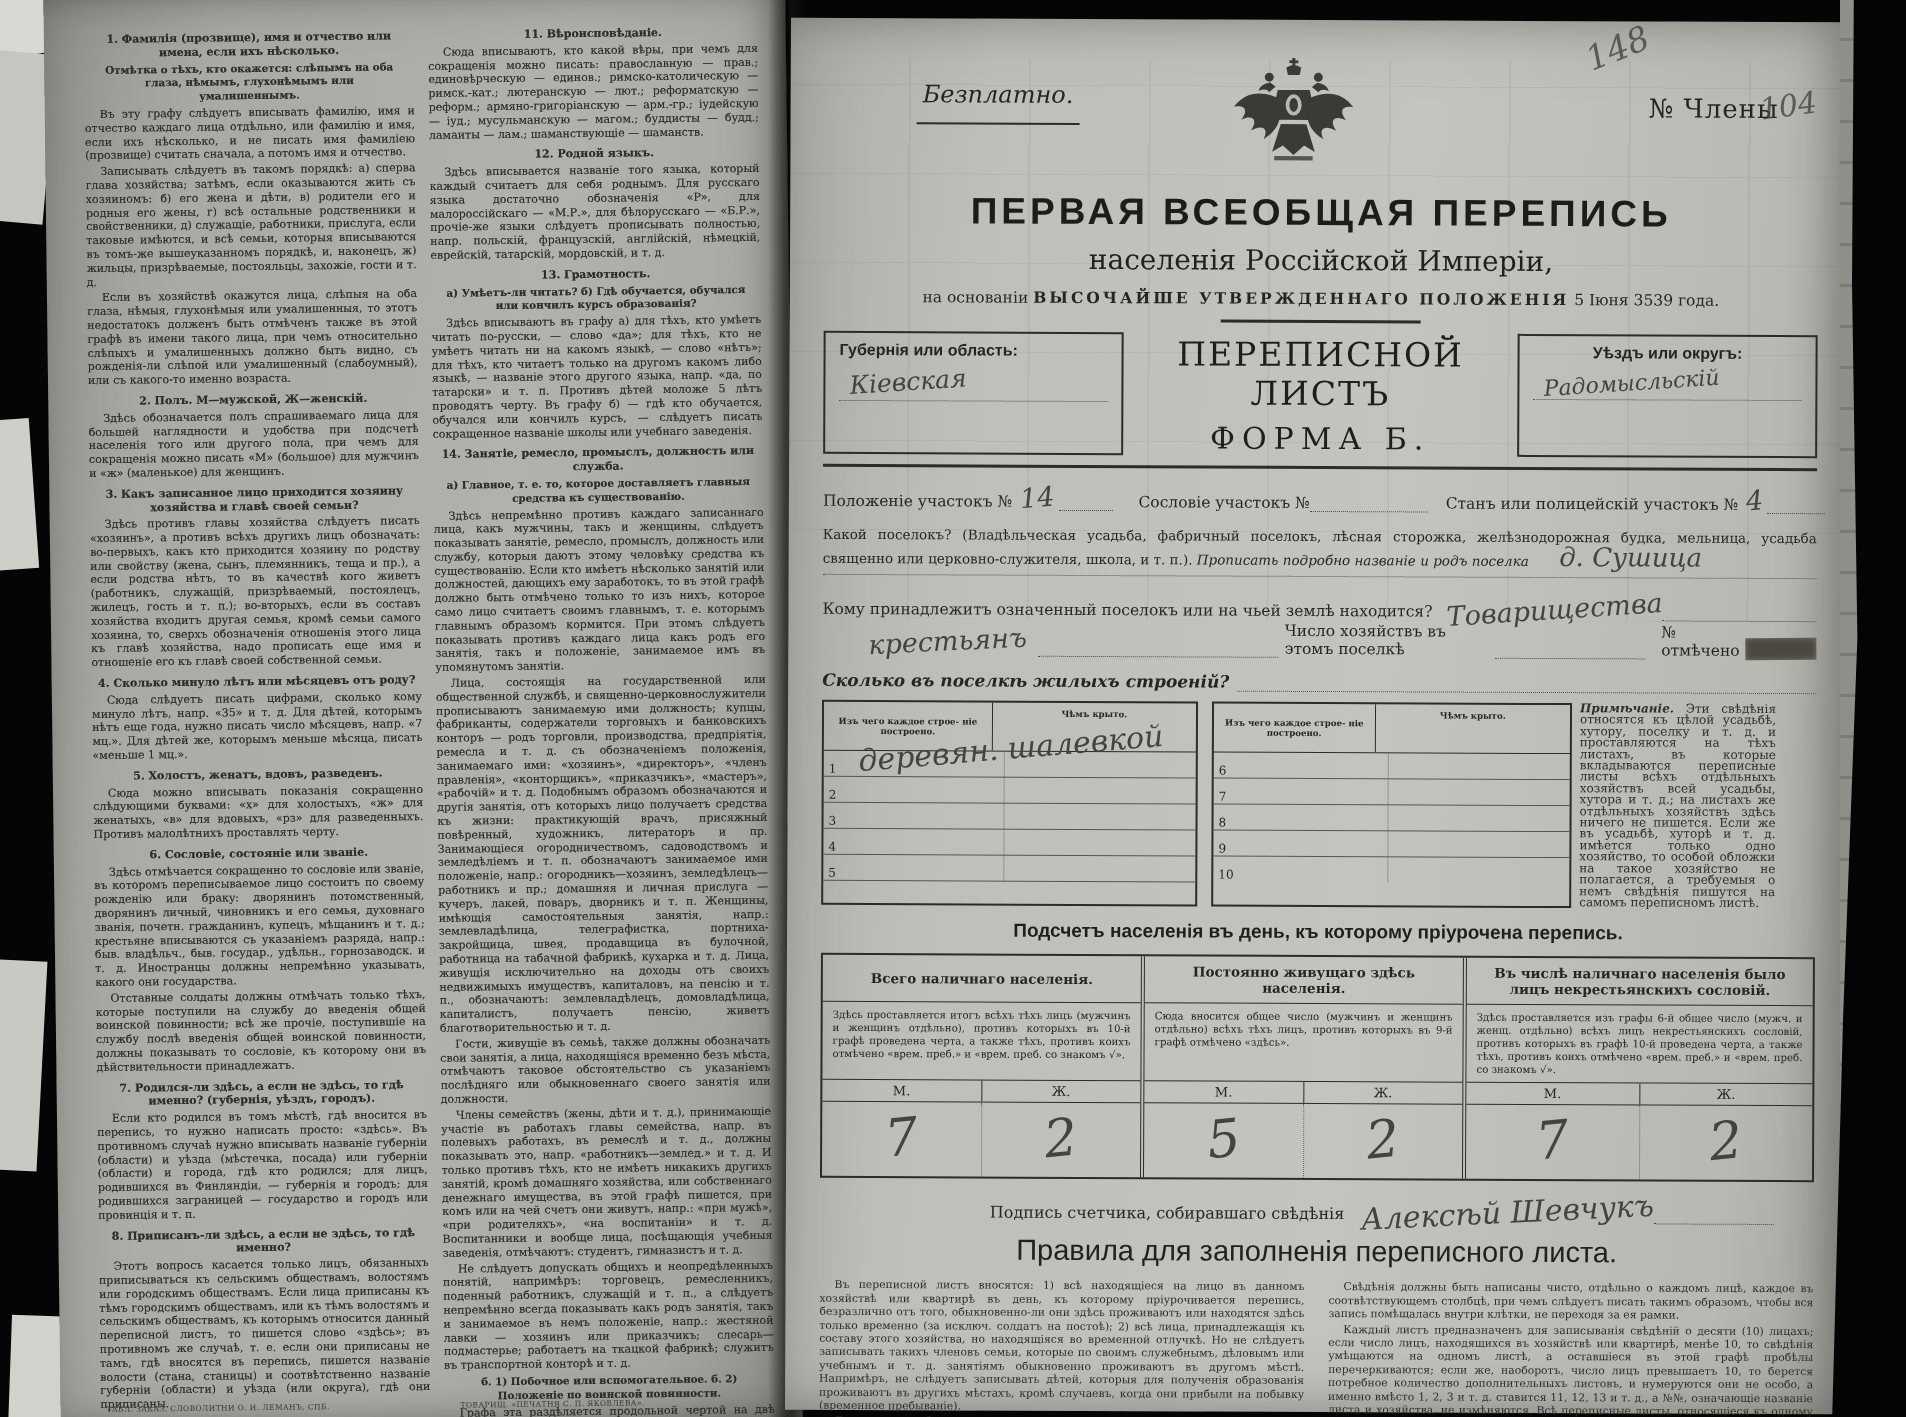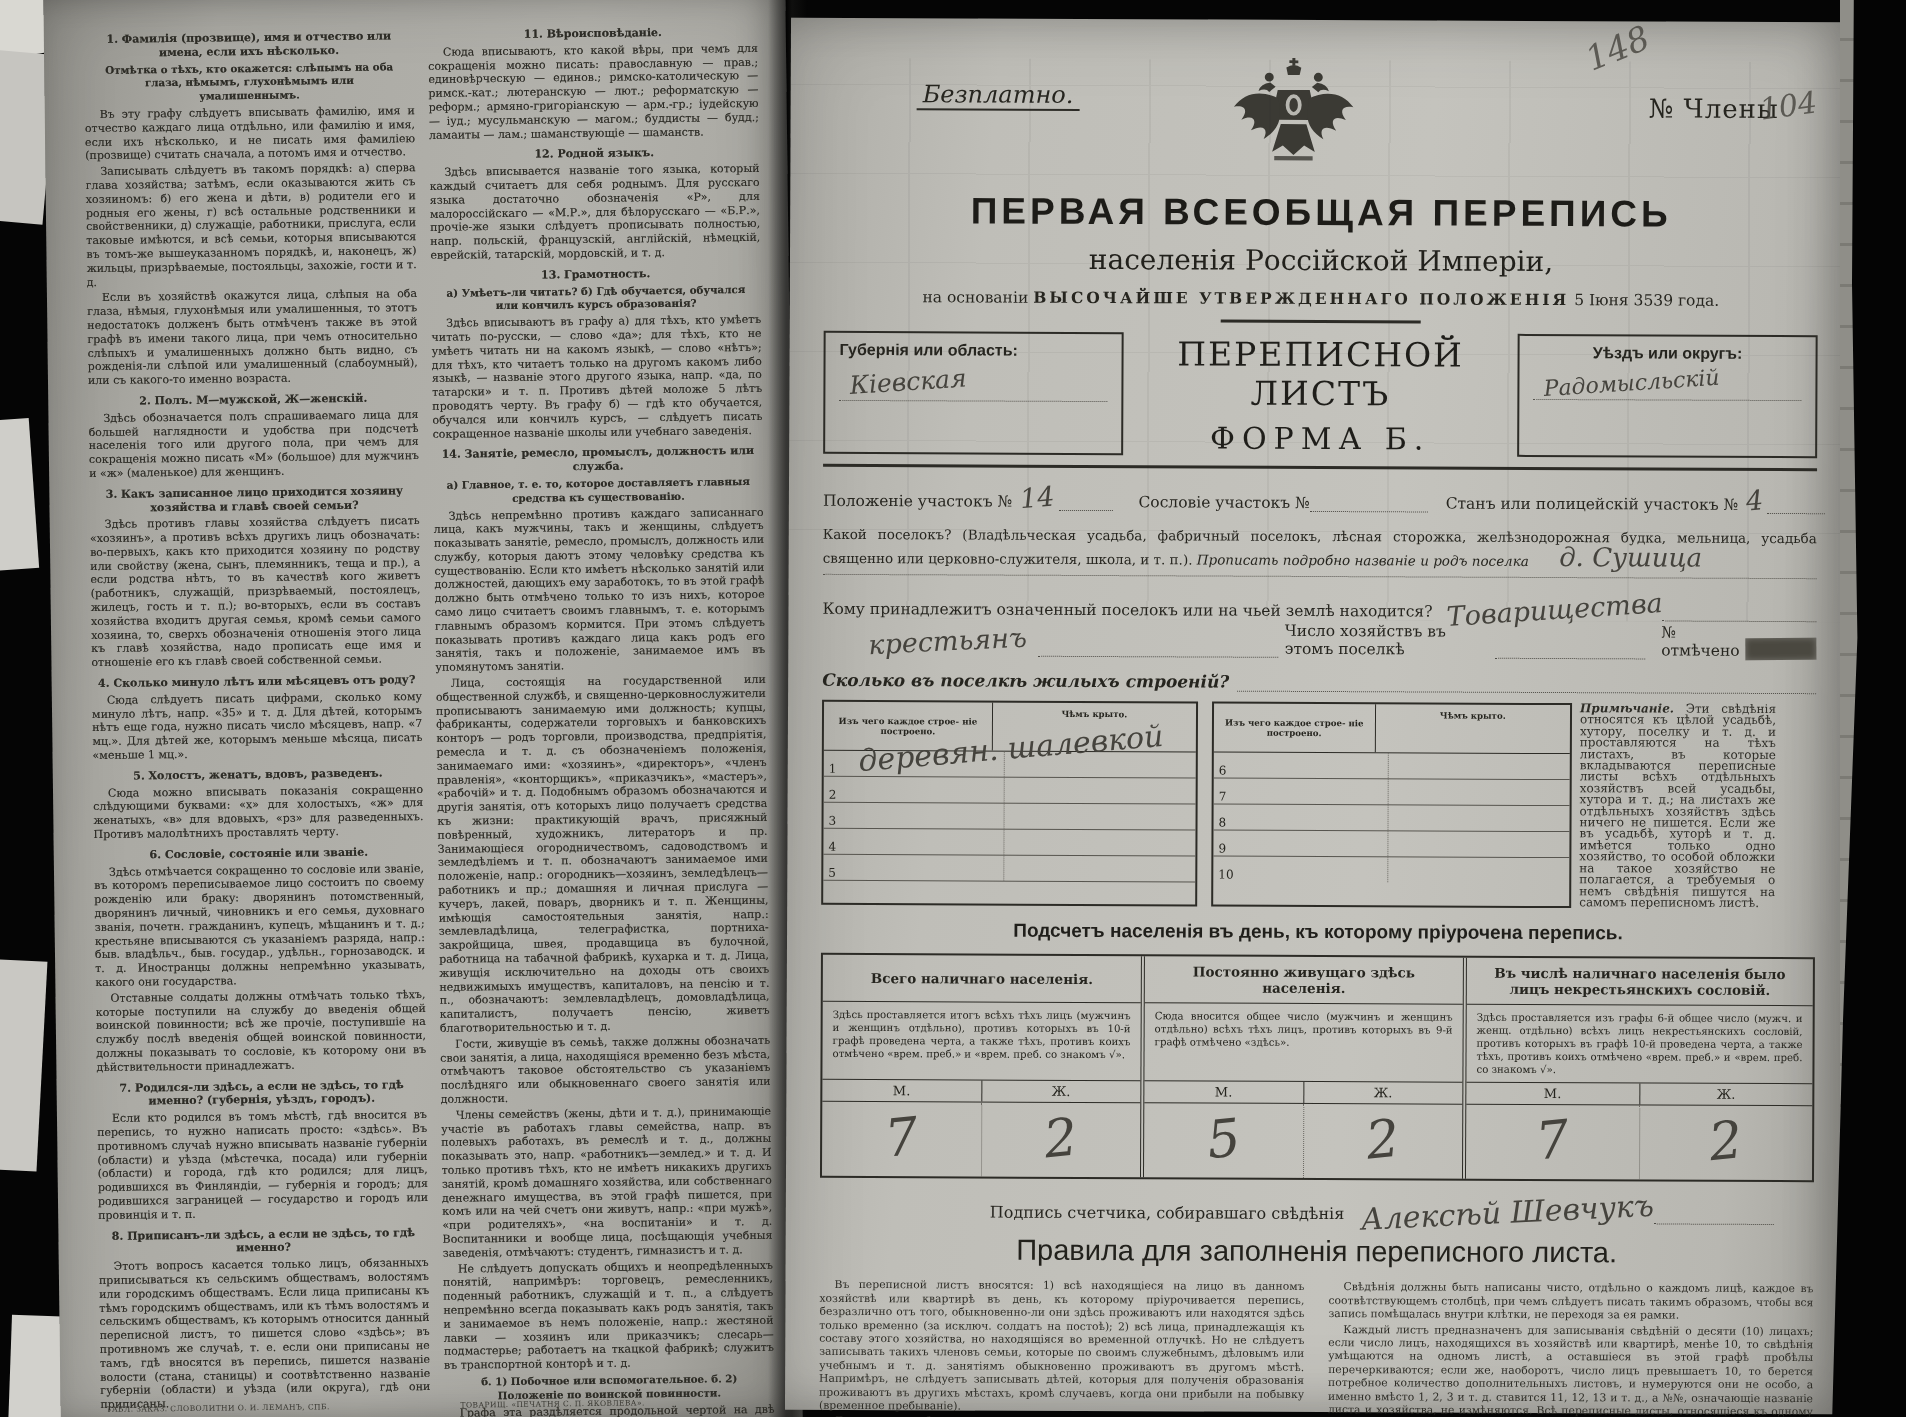--- a/index.html
+++ b/index.html
@@ -28,21 +28,21 @@
       background:linear-gradient(90deg,rgba(0,0,0,0) 0%,rgba(0,0,0,.55) 45%,rgba(20,20,18,.7) 60%,rgba(0,0,0,.15) 100%);}
   
   .right-page{position:absolute;left:788px;top:20px;width:1062px;height:1392px;
       background:linear-gradient(95deg,#aeada7 0%,#bfbeb8 18%,#c4c3bd 55%,#b8b7b1 88%,#a3a29c 100%);
       transform:rotate(0.25deg);box-shadow:inset 0 0 80px rgba(0,0,0,.17), inset -25px 0 40px rgba(0,0,0,.2);
       padding:0 34px;box-sizing:border-box;}
   .ghost-grid{position:absolute;left:0;top:40px;width:100%;height:560px;opacity:.05;pointer-events:none;
       background:repeating-linear-gradient(90deg,transparent 0 118px,#222 118px 120px),
                  repeating-linear-gradient(0deg,transparent 0 88px,#222 88px 89px);}
   .rp-header{display:flex;align-items:flex-start;margin-top:34px;}
-  .free-label{font-size:24px;font-style:italic;border-bottom:2px solid #2c2b26;padding:0 6px 0;
+  .free-label{font-size:24px;font-style:italic;border-bottom:2px solid #2c2b26;padding:0 6px 14px;
       margin:28px 0 0 92px;}
   .eagle-wrap{margin:4px auto 0;width:150px;text-align:center;}
   .sheet-no{margin:38px 40px 0 auto;font-size:26px;white-space:nowrap;position:relative;}
   .sheet-no .nolbl{letter-spacing:1px;}
   .hw{font-family:"DejaVu Serif",serif;font-style:italic;color:#45433d;}
   .sheet-hw{position:absolute;right:-38px;top:-6px;font-size:30px;transform:rotate(-8deg);opacity:.8;}
   .corner-num{position:absolute;left:1585px;top:28px;font-size:34px;transform:rotate(-22deg);
       color:#4c4a44;font-style:italic;opacity:.85;}
   .titles{text-align:center;margin-top:6px;}
   .t1{font-family:"Liberation Sans",sans-serif;font-weight:bold;font-size:37px;letter-spacing:4px;color:#1d1c18;}

